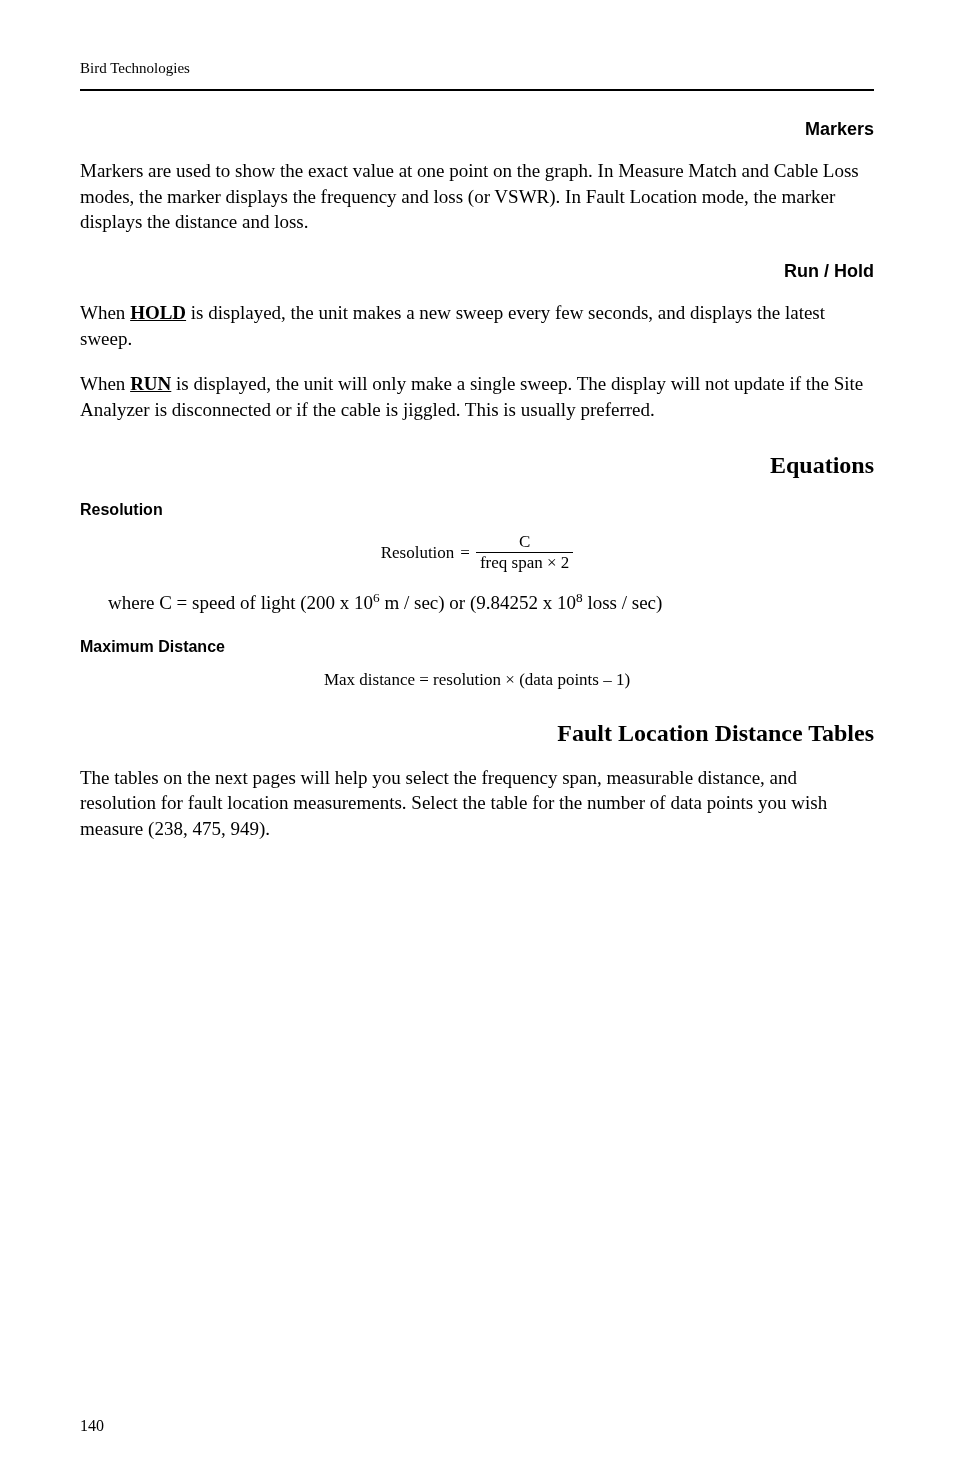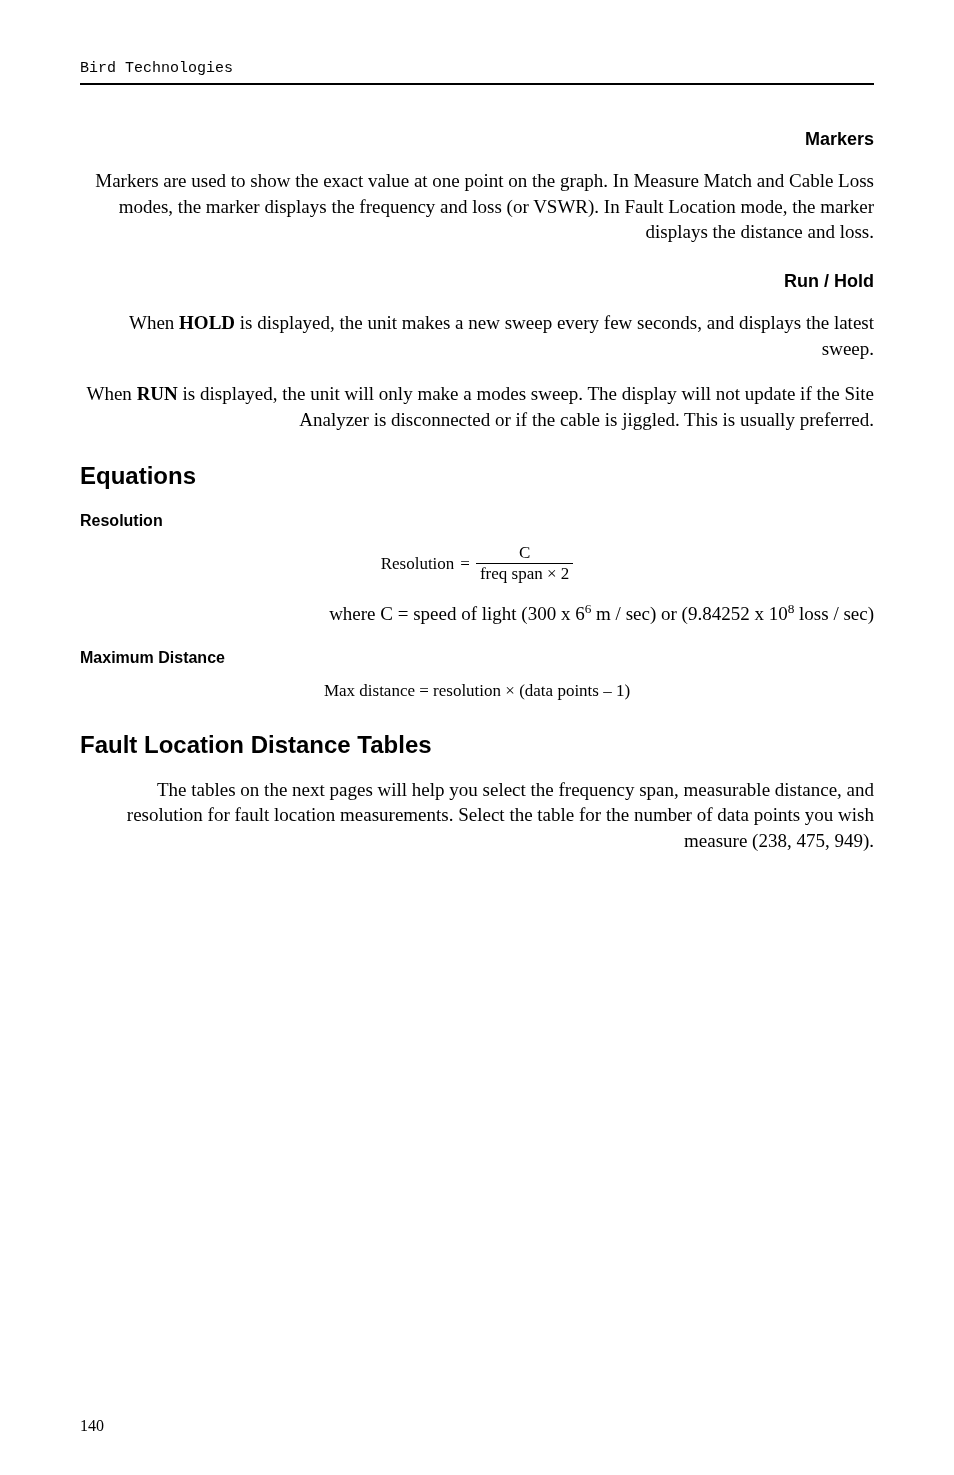--- a/index.html
+++ b/index.html
@@ -11,52 +11,52 @@
     width: 954px;
   }
   .page {
     padding: 60px 80px 40px 80px;
     box-sizing: border-box;
     min-height: 1475px;
     position: relative;
   }
   .header-line {
     font-size: 15px;
-    font-family: Liberation Mono, monospace;
-    padding-bottom: 6px;
+    font-family: Liberation Serif, serif;
+    padding-bottom: 12px;
     border-bottom: 2px solid #000;
-    margin-bottom: 44px;
+    margin-bottom: 28px;
   }
   .h3 {
     font-family: Arial, Helvetica, sans-serif;
     font-weight: bold;
     font-size: 18px;
     margin: 26px 0 18px 0;
     text-align: right;
   }
   .h2 {
-    font-family: Liberation Sans, sans-serif;
+    font-family: Liberation Serif, serif;
     font-weight: bold;
     font-size: 24px;
     margin: 30px 0 18px 0;
+    text-align: right;
   }
   .h4 {
     font-family: Arial, Helvetica, sans-serif;
     font-weight: bold;
     font-size: 16px;
     margin: 22px 0 14px 0;
   }
   .para {
     font-family: 'Century Schoolbook', Georgia, serif;
     font-size: 19px;
     line-height: 1.35;
     margin: 0 0 20px 0;
-    text-align: right;
   }
-  .bold { font-weight: bold; }
+  .bold { font-weight: bold; text-decoration: underline; }
   .eq-block {
     font-family: 'Times New Roman', serif;
     font-size: 17px;
     text-align: center;
     margin: 10px 0 18px 0;
   }
   .eq-inline {
     display: inline-flex;
     align-items: center;
     gap: 6px;
@@ -90,41 +90,41 @@
   <div class="header-line">Bird Technologies</div>
 
   <div class="h3">Markers</div>
   <p class="para">Markers are used to show the exact value at one point on the graph. In Measure Match and Cable Loss modes, the marker displays the frequency and loss (or VSWR). In Fault Location mode, the marker displays the distance and loss.</p>
 
   <div class="h3">Run / Hold</div>
   <p class="para">
     <span>When </span><span class="bold">HOLD</span><span> is displayed, the unit makes a new sweep every few seconds, and displays the latest sweep.</span>
   </p>
   <p class="para">
-    <span>When </span><span class="bold">RUN</span><span> is displayed, the unit will only make a modes sweep. The display will not update if the Site Analyzer is disconnected or if the cable is jiggled. This is usually preferred.</span>
+    <span>When </span><span class="bold">RUN</span><span> is displayed, the unit will only make a single sweep. The display will not update if the Site Analyzer is disconnected or if the cable is jiggled. This is usually preferred.</span>
   </p>
 
   <div class="h2">Equations</div>
 
 
   <div class="h4">Resolution</div>
 
   <div class="eq-block">
     <span class="eq-inline">
       <span>Resolution</span>
       <span> = </span>
       <span class="frac">
         <span class="num">C</span>
         <span class="den">freq span × 2</span>
       </span>
     </span>
   </div>
 
   <p class="para indent">
-    <span>where C = speed of light (300 x 6</span><sup>6</sup><span> m / sec) or (9.84252 x 10</span><sup>8</sup><span> loss / sec)</span>
+    <span>where C = speed of light (200 x 10</span><sup>6</sup><span> m / sec) or (9.84252 x 10</span><sup>8</sup><span> loss / sec)</span>
   </p>
 
   <div class="h4">Maximum Distance</div>
 
   <div class="eq-block">Max distance  =  resolution × (data points – 1)</div>
 
   <div class="h2">Fault Location Distance Tables</div>
   <p class="para">The tables on the next pages will help you select the frequency span, measurable distance, and resolution for fault location measurements. Select the table for the number of data points you wish measure (238, 475, 949).</p>
 
   <div class="pagenum">140</div>

